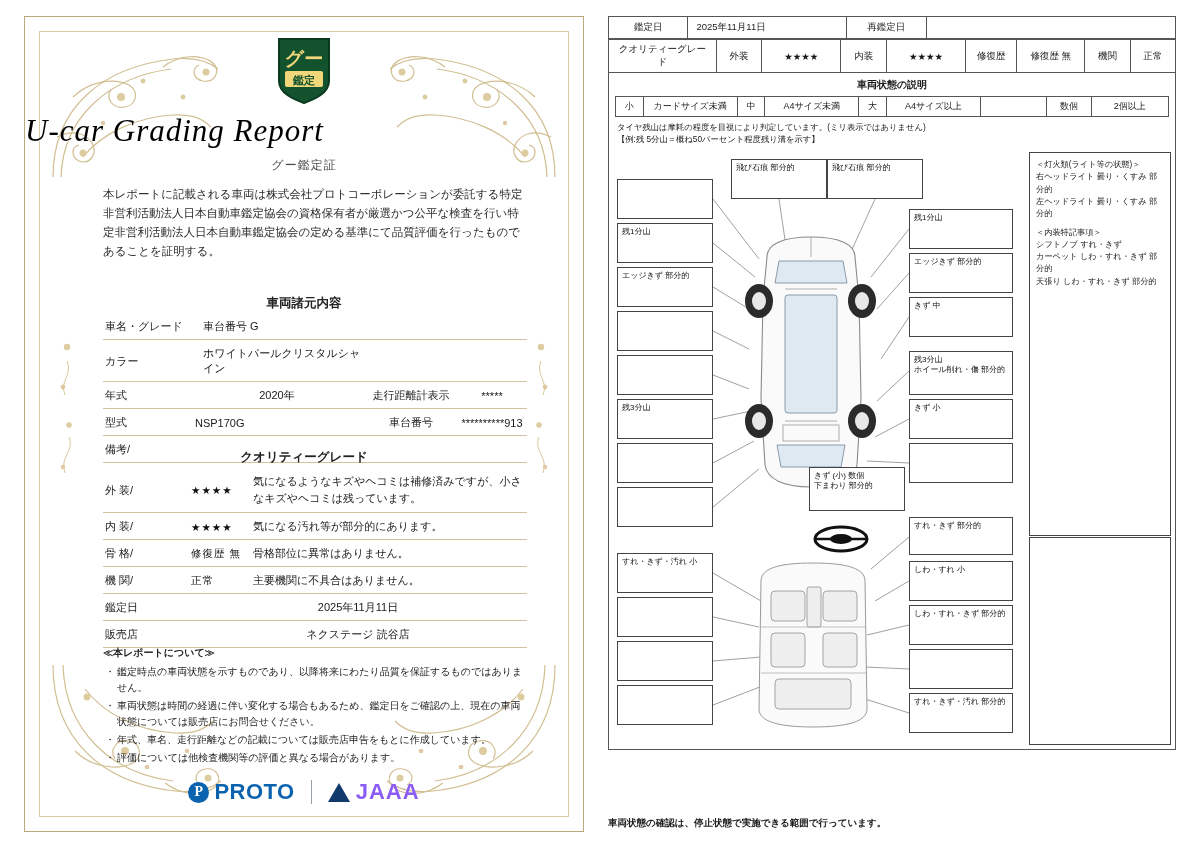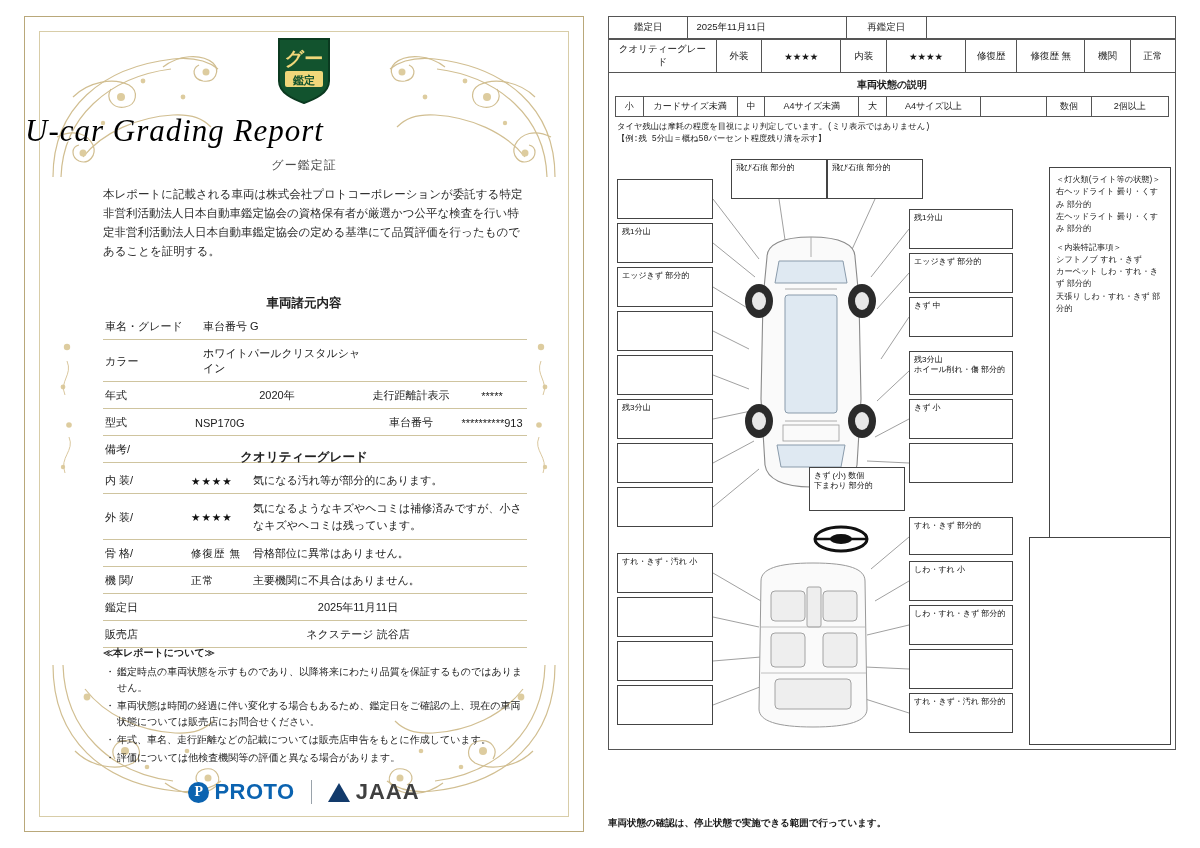--- a/index.html
+++ b/index.html
@@ -86,21 +86,21 @@
     display:flex; align-items:center; justify-content:center;
     font-family:"Liberation Serif", serif;
   }
   .proto .ptxt { font-size:22px; font-weight:bold; color:#0b63b0; letter-spacing:.5px; }
   .divider-v { width:1px; height:24px; background:#9aa3ab; }
   .jaaa { display:flex; align-items:center; gap:6px; }
   .jaaa .jmark {
     width:0; height:0; border-left:11px solid transparent; border-right:11px solid transparent;
     border-bottom:19px solid #123a6b;
   }
-  .jaaa .jtxt { font-size:22px; font-weight:bold; color:#404040; letter-spacing:1px; }
+  .jaaa .jtxt { font-size:22px; font-weight:bold; color:#8b5cf6; letter-spacing:1px; }
 
   
   .sheet { position:absolute; left:608px; top:16px; width:568px; height:816px; }
   .sheet-head {
     position:relative; height:30px;
   }
   .sheet-title {
     position:absolute; left:0; right:0; top:10px; text-align:center;
     font-size:11.5px; font-weight:bold; letter-spacing:1px;
   }
@@ -114,21 +114,21 @@
 
   .top1 td { height:23px; }
   .top2 td { height:23px; }
 
   .vehicle-state-box { border:1px solid #555; border-top:none; }
   .vs-title { text-align:center; font-size:10px; font-weight:bold; padding:5px 0 4px; }
 
   .size-tbl { border-collapse:collapse; width:100%; font-size:9px; }
   .size-tbl td { border:1px solid #555; height:20px; padding:2px 4px; text-align:center; }
 
-  .tire-note { font-size:8.3px; line-height:1.45; padding:4px 2px 2px 2px;font-family:Liberation Mono, monospace; }
+  .tire-note { font-size:8.3px; line-height:1.45; padding:4px 2px 2px 2px; }
 
   
   .diagram-wrap { position:relative; height:600px; }
   .dg { position:absolute; left:0; top:0; }
   .cbox {
     position:absolute; border:1px solid #444; background:#fff;
     font-size:8px; line-height:1.25; padding:3px 4px;
     color:#111;
   }
   .legend-box {
@@ -291,28 +291,28 @@
         <td colspan="3"></td>
       </tr>
     </tbody>
       </table>
 
     <div class="sec-title" style="top:432px;">クオリティーグレード</div>
 
     <table class="tbl" style="top:450px;">
       <tbody>
           <tr>
+        <td class="lbl" style="width:54px;">外 装/</td>
+        <td class="stars" style="width:62px;">★★★★</td>
+        <td style="line-height:1.55;">気になるようなキズやヘコミは補修済みですが、小さなキズやヘコミは残っています。</td>
+      </tr>
+      <tr>
         <td class="lbl">内 装/</td>
         <td class="stars">★★★★</td>
         <td>気になる汚れ等が部分的にあります。</td>
-      </tr>
-      <tr>
-        <td class="lbl" style="width:54px;">外 装/</td>
-        <td class="stars" style="width:62px;">★★★★</td>
-        <td style="line-height:1.55;">気になるようなキズやヘコミは補修済みですが、小さなキズやヘコミは残っています。</td>
       </tr>
       <tr>
         <td class="lbl">骨 格/</td>
         <td class="stars">修復歴 無</td>
         <td>骨格部位に異常はありません。</td>
       </tr>
       <tr>
         <td class="lbl">機 関/</td>
         <td class="stars">正常</td>
         <td>主要機関に不具合はありません。</td>
@@ -521,21 +521,21 @@
 
         <div class="cbox" style="left:8px;top:448px;width:96px;height:40px;"></div>
         <div class="cbox" style="left:300px;top:456px;width:104px;height:40px;">しわ・すれ・きず 部分的</div>
 
         <div class="cbox" style="left:8px;top:492px;width:96px;height:40px;"></div>
         <div class="cbox" style="left:300px;top:500px;width:104px;height:40px;"></div>
 
         <div class="cbox" style="left:8px;top:536px;width:96px;height:40px;"></div>
         <div class="cbox" style="left:300px;top:544px;width:104px;height:40px;">すれ・きず・汚れ 部分的</div>
 
-        <div class="legend-box" style="right:4px;top:18px;width:122px;height:384px;">
+        <div class="legend-box" style="right:4px;top:3px;width:142px;height:384px;">
           <div>＜灯火類(ライト等の状態)＞</div>
           <div>右ヘッドライト 曇り・くすみ 部分的</div>
           <div>左ヘッドライト 曇り・くすみ 部分的</div>
           <div style="height:6px;"></div>
           <div>＜内装特記事項＞</div>
           <div>シフトノブ すれ・きず</div>
           <div>カーペット しわ・すれ・きず 部分的</div>
           <div>天張り しわ・すれ・きず 部分的</div>
         </div>
         <div class="legend-box" style="right:4px;top:388px;width:142px;height:208px;"></div>

